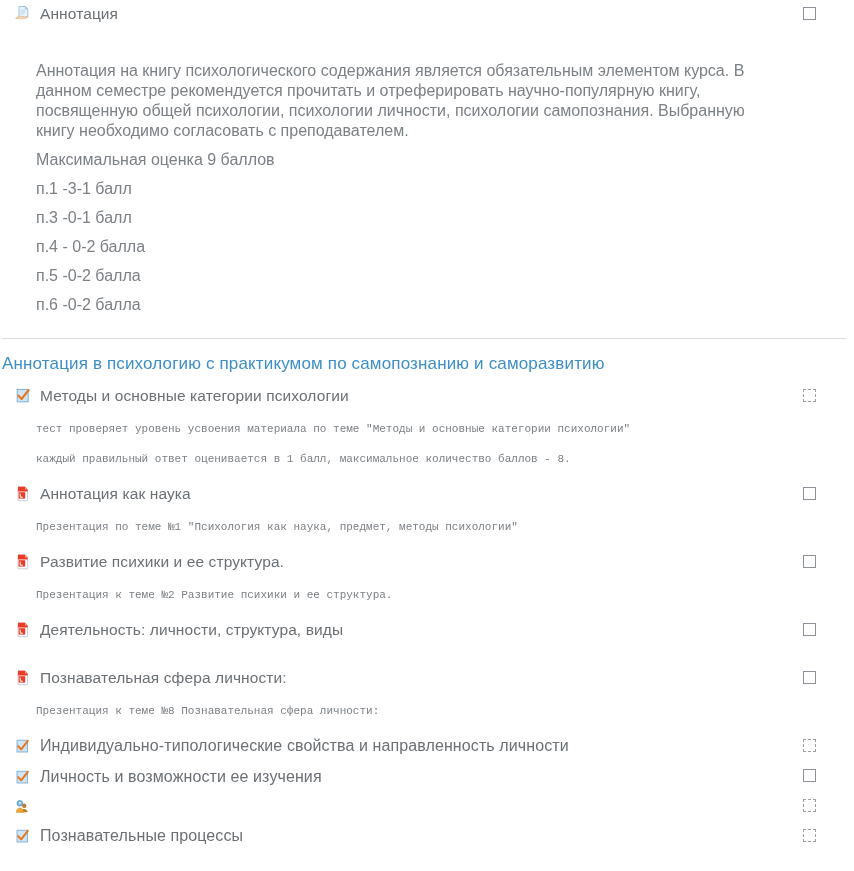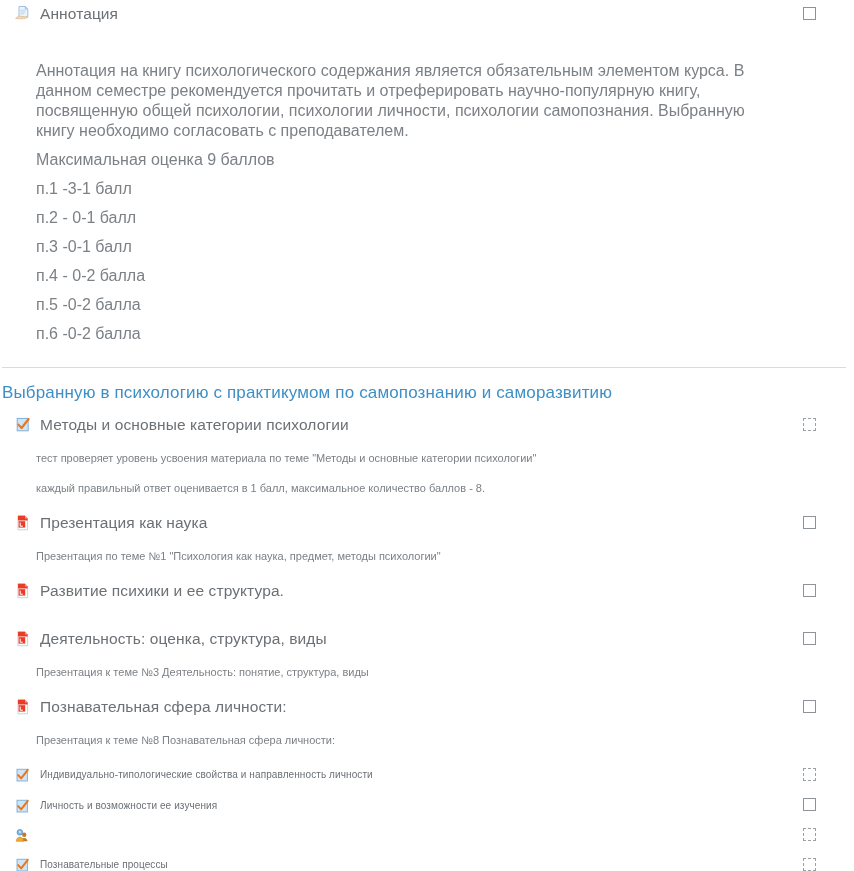--- a/index.html
+++ b/index.html
@@ -30,21 +30,21 @@
   }
   .activity .icon-slot {
     flex: 0 0 auto;
     width: 26px;
     height: 22px;
     display: flex;
     align-items: center;
     justify-content: flex-start;
   }
   .activity .act-name {
-    font-size: 10px;
+    font-size: 16px;
     color: #6b7075;
     line-height: 22px;
     white-space: nowrap;
     letter-spacing: 0.1px;
   }
   .activity.big .act-name { font-size: 15.5px; }
 
   
   .completion {
     position: absolute;
@@ -59,21 +59,21 @@
   .completion.dashed { border: 1px dashed #9aa0a6; }
 
   
   .desc {
     padding-left: 36px;
     padding-right: 70px;
     font-size: 11px;
     color: #7c8186;
     line-height: 20px;
   }
-  .desc p { margin: 0 0 10px 0; }
+  .desc p { margin: 0 0 10px 0; font-family: Liberation Mono, monospace; }
   .desc p:last-child { margin-bottom: 0; }
 
   .intro-desc {
     padding-left: 36px;
     padding-right: 95px;
     font-size: 16px;
     line-height: 20px;
     color: #7c8186;
   }
   .intro-desc p { margin: 0 0 9px 0; }
@@ -122,31 +122,30 @@
     <span class="act-name">Аннотация</span>
     <span class="completion"></span>
   </div>
 
   <div class="gap-34"></div>
 
   <div class="intro-desc">
     <p>Аннотация на книгу психологического содержания является обязательным элементом курса. В данном семестре рекомендуется прочитать и отреферировать научно-популярную книгу, посвященную общей психологии, психологии личности, психологии самопознания. Выбранную книгу необходимо согласовать с преподавателем.</p>
     <p>Максимальная оценка 9 баллов</p>
     <p>п.1 -3-1 балл</p>
-    <p>п.2 - 0-1 балл</p>
     <p>п.3 -0-1 балл</p>
     <p>п.4 - 0-2 балла</p>
     <p>п.5 -0-2 балла</p>
     <p>п.6 -0-2 балла</p>
   </div>
 
   <div class="gap-14"></div>
 
   <div class="section-divider"></div>
-  <div class="section-title">Выбранную в психологию с практикумом по самопознанию и саморазвитию</div>
+  <div class="section-title">Аннотация в психологию с практикумом по самопознанию и саморазвитию</div>
 
   <div class="activity big">
     <span class="icon-slot">
       <svg class="ico" width="18" height="18" viewBox="0 0 18 18" aria-hidden="true">
         <rect x="3.2" y="2.4" width="11" height="12.4" fill="#cfe4f5" stroke="#7fb0d8" stroke-width="1"></rect>
         <path d="M4.4 8.6 l3.2 3.4 l7.0 -9.0" fill="none" stroke="#e8761a" stroke-width="2.1" stroke-linecap="round" stroke-linejoin="round"></path>
       </svg>
     </span>
     <span class="act-name">Методы и основные категории психологии</span>
     <span class="completion dashed"></span>
@@ -161,21 +160,21 @@
   <div class="activity big">
     <span class="icon-slot">
       <svg class="ico" width="18" height="18" viewBox="0 0 18 18" aria-hidden="true">
         <path d="M4 1.8 h7.0 l2.6 2.6 v11.4 h-9.6 z" fill="#ffffff" stroke="#c9ccd0" stroke-width=".9"></path>
         <path d="M4 1.8 h7.0 l2.6 2.6 v2.2 h-9.6 z" fill="#ea3b26"></path>
         <path d="M11.0 1.8 v2.6 h2.6 z" fill="#f6a295"></path>
         <rect x="4.6" y="7.2" width="6.6" height="6.4" fill="#ea3b26"></rect>
         <path d="M6.2 8.6 v3.6 h2.6" fill="none" stroke="#ffffff" stroke-width="1"></path>
       </svg>
     </span>
-    <span class="act-name">Презентация как наука</span>
+    <span class="act-name">Аннотация как наука</span>
     <span class="completion"></span>
   </div>
   <div class="gap-10"></div>
   <div class="desc">
     <p>Презентация по теме №1 "Психология как наука, предмет, методы психологии"</p>
   </div>
   <div class="gap-14"></div>
 
   <div class="activity big">
     <span class="icon-slot">
@@ -184,39 +183,39 @@
         <path d="M4 1.8 h7.0 l2.6 2.6 v2.2 h-9.6 z" fill="#ea3b26"></path>
         <path d="M11.0 1.8 v2.6 h2.6 z" fill="#f6a295"></path>
         <rect x="4.6" y="7.2" width="6.6" height="6.4" fill="#ea3b26"></rect>
         <path d="M6.2 8.6 v3.6 h2.6" fill="none" stroke="#ffffff" stroke-width="1"></path>
       </svg>
     </span>
     <span class="act-name">Развитие психики и ее структура.</span>
     <span class="completion"></span>
   </div>
   <div class="gap-10"></div>
-  <div class="gap-14"></div>
-
-  <div class="activity big">
-    <span class="icon-slot">
-      <svg class="ico" width="18" height="18" viewBox="0 0 18 18" aria-hidden="true">
-        <path d="M4 1.8 h7.0 l2.6 2.6 v11.4 h-9.6 z" fill="#ffffff" stroke="#c9ccd0" stroke-width=".9"></path>
-        <path d="M4 1.8 h7.0 l2.6 2.6 v2.2 h-9.6 z" fill="#ea3b26"></path>
-        <path d="M11.0 1.8 v2.6 h2.6 z" fill="#f6a295"></path>
-        <rect x="4.6" y="7.2" width="6.6" height="6.4" fill="#ea3b26"></rect>
-        <path d="M6.2 8.6 v3.6 h2.6" fill="none" stroke="#ffffff" stroke-width="1"></path>
-      </svg>
-    </span>
-    <span class="act-name">Деятельность: оценка, структура, виды</span>
-    <span class="completion"></span>
-  </div>
-  <div class="gap-10"></div>
-  <div class="desc">
-    <p>Презентация к теме №3 Деятельность: понятие, структура, виды</p>
-  </div>
+  <div class="desc">
+    <p>Презентация к теме №2 Развитие психики и ее структура.</p>
+  </div>
+  <div class="gap-14"></div>
+
+  <div class="activity big">
+    <span class="icon-slot">
+      <svg class="ico" width="18" height="18" viewBox="0 0 18 18" aria-hidden="true">
+        <path d="M4 1.8 h7.0 l2.6 2.6 v11.4 h-9.6 z" fill="#ffffff" stroke="#c9ccd0" stroke-width=".9"></path>
+        <path d="M4 1.8 h7.0 l2.6 2.6 v2.2 h-9.6 z" fill="#ea3b26"></path>
+        <path d="M11.0 1.8 v2.6 h2.6 z" fill="#f6a295"></path>
+        <rect x="4.6" y="7.2" width="6.6" height="6.4" fill="#ea3b26"></rect>
+        <path d="M6.2 8.6 v3.6 h2.6" fill="none" stroke="#ffffff" stroke-width="1"></path>
+      </svg>
+    </span>
+    <span class="act-name">Деятельность: личности, структура, виды</span>
+    <span class="completion"></span>
+  </div>
+  <div class="gap-10"></div>
   <div class="gap-14"></div>
 
   <div class="activity big">
     <span class="icon-slot">
       <svg class="ico" width="18" height="18" viewBox="0 0 18 18" aria-hidden="true">
         <path d="M4 1.8 h7.0 l2.6 2.6 v11.4 h-9.6 z" fill="#ffffff" stroke="#c9ccd0" stroke-width=".9"></path>
         <path d="M4 1.8 h7.0 l2.6 2.6 v2.2 h-9.6 z" fill="#ea3b26"></path>
         <path d="M11.0 1.8 v2.6 h2.6 z" fill="#f6a295"></path>
         <rect x="4.6" y="7.2" width="6.6" height="6.4" fill="#ea3b26"></rect>
         <path d="M6.2 8.6 v3.6 h2.6" fill="none" stroke="#ffffff" stroke-width="1"></path>

